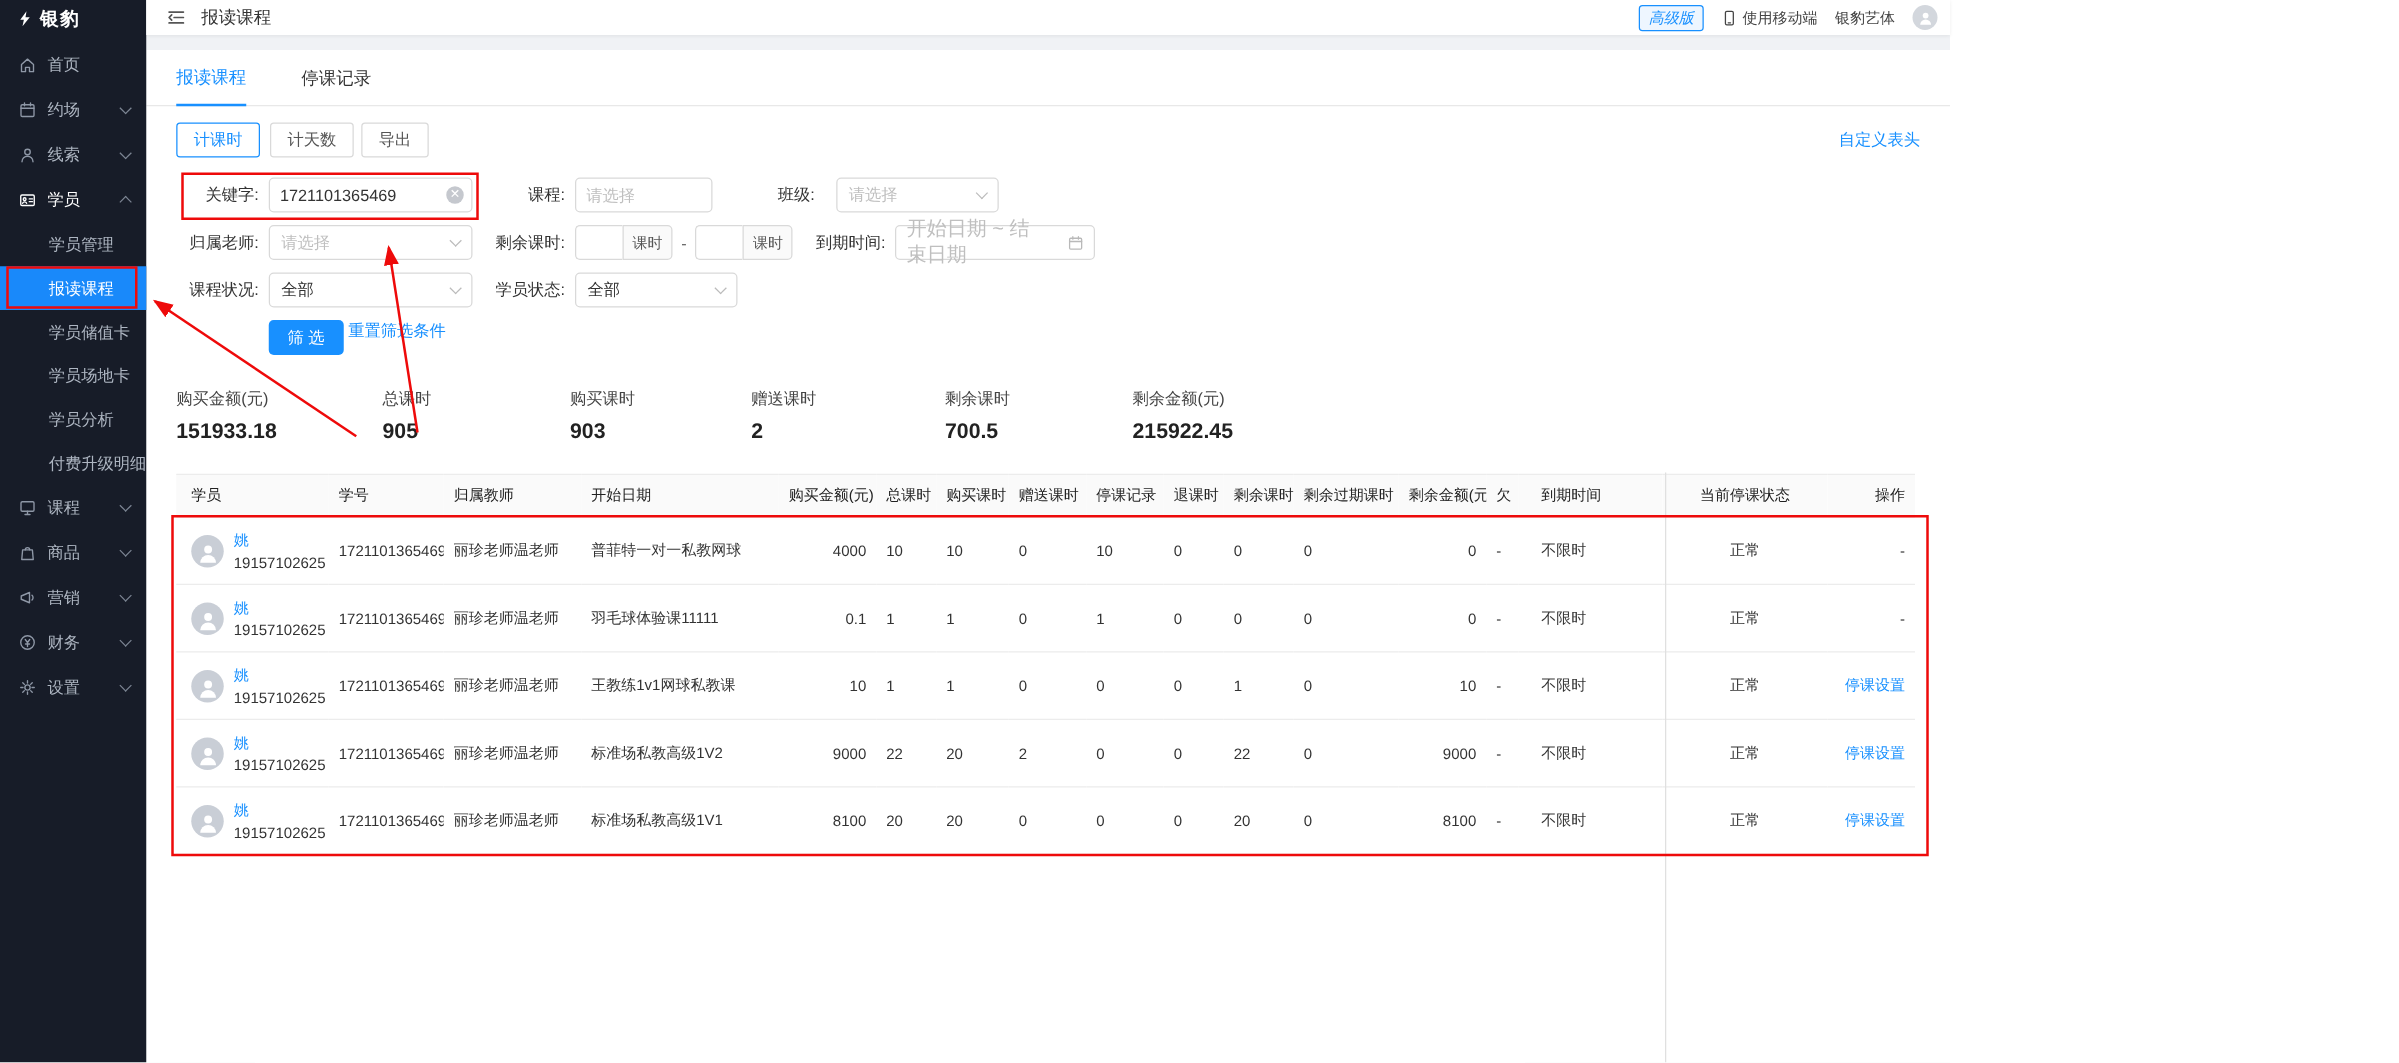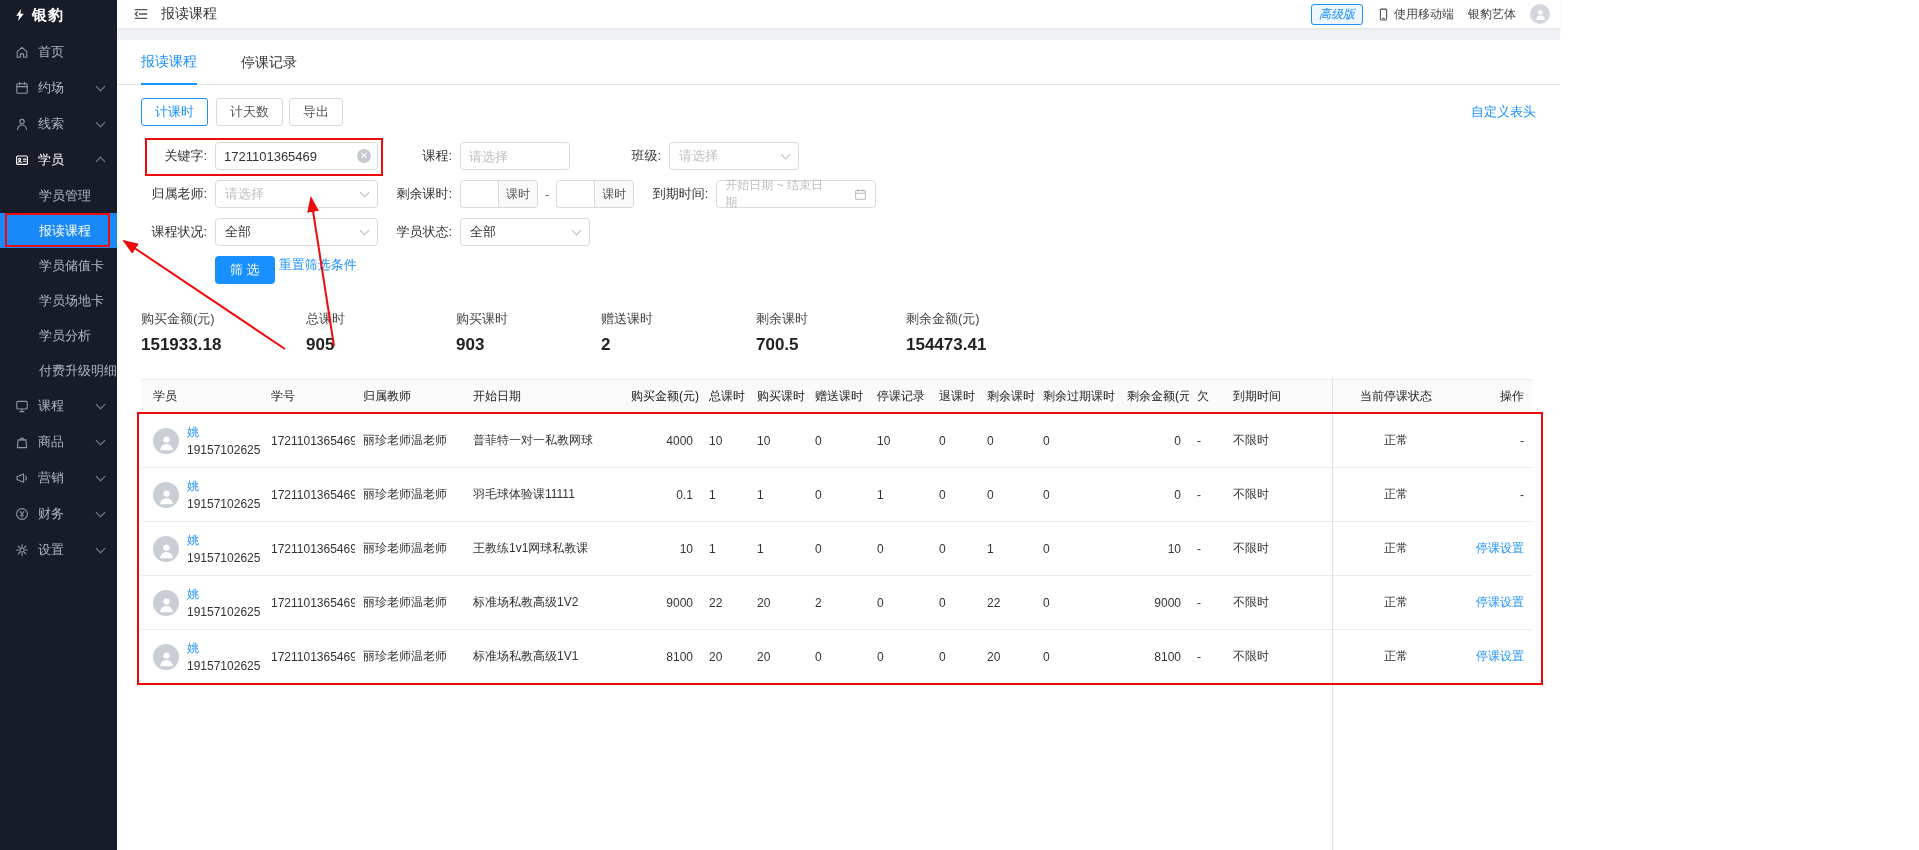--- a/index.html
+++ b/index.html
@@ -49,37 +49,37 @@
   .btn.primary-outline { border-color:#1890ff; color:#1890ff; }
   .btn + .btn { margin-left:8px; }
   .btn.export { margin-left:6px; }
   .link { color:#1890ff; font-size:13px; cursor:pointer; }
   .custom-header { margin-left:auto; }
   
   .filters { margin:16px 24px 0; font-size:13px; color:#333; }
   .frow { display:flex; align-items:center; margin-bottom:10px; }
   .flabel { width:66px; text-align:right; margin-right:8px; white-space:nowrap; }
   .flabel.w2 { width:60px; margin-left:14px; }
-  .flabel.w3 { width:48px; margin-left:43px; }
+  .flabel.w3 { width:48px; margin-left:43px;text-align:center; }
   .box { height:28px; border:1px solid #d9d9d9; border-radius:4px; background:#fff; }
   .inp-wrap { position:relative; }
   input.inp { width:163px; padding:0 24px 0 8px; font-size:13px; color:#333; outline:none; font-family:inherit; }
   input.inp2 { width:110px; padding:0 8px; font-size:13px; color:#333; outline:none; font-family:inherit; }
   input::placeholder { color:#bfbfbf; }
   .clear-icn { position:absolute; right:7px; top:7px; width:14px; height:14px; border-radius:50%; background:#c5c8ce;
                color:#fff; font-size:10px; line-height:14px; text-align:center; cursor:pointer; }
   .select { display:flex; align-items:center; justify-content:space-between; padding:0 9px; color:#bfbfbf; cursor:pointer; }
   .select .val { color:#333; }
   .sel-arrow { width:7px; height:7px; border-right:1.2px solid #bbb; border-bottom:1.2px solid #bbb; transform:rotate(45deg); margin-top:-3px; }
   .w163 { width:163px; } .w130 { width:130px; }
   .hours-group { display:flex; align-items:center; }
   .hg-input { width:38px; height:28px; border:1px solid #d9d9d9; border-right:none; border-radius:4px 0 0 4px; outline:none; padding:0 6px; font-family:inherit; }
   .hg-suffix { height:28px; line-height:26px; padding:0 7px; border:1px solid #d9d9d9; border-radius:0 4px 4px 0; background:#fafafa; color:#555; font-size:12px; }
   .hg-dash { margin:0 7px; color:#666; }
-  .date-range { width:160px; display:flex; align-items:center; justify-content:space-between; padding:0 8px; color:#bfbfbf; font-size:12px; cursor:pointer;gap:30px; }
+  .date-range { width:160px; display:flex; align-items:center; justify-content:space-between; padding:0 8px; color:#bfbfbf; font-size:16px; cursor:pointer;gap:30px; }
   .cal-icn svg { width:13px; height:13px; color:#b9b9b9; display:block; }
   .filter-actions { display:flex; align-items:flex-start; margin:4px 24px 0 98px; gap:4px; }
   .btn-filter { background:#1890ff; color:#fff; border:none; height:28px; padding:0 15px; border-radius:4px; font-size:13px; cursor:pointer; font-family:inherit; }
   
   .stats { display:flex; margin:26px 24px 0; }
   .stat:nth-child(1){width:165px;} .stat:nth-child(2){width:150px;} .stat:nth-child(3){width:145px;}
   .stat:nth-child(4){width:155px;} .stat:nth-child(5){width:150px;}
   .stat-label { font-size:13px; color:#444; }
   .stat-value { font-size:17px; font-weight:bold; color:#222; margin-top:7px; }
   
@@ -328,21 +328,21 @@
         <div class="stat">
           <div class="stat-label">赠送课时</div>
           <div class="stat-value">2</div>
         </div>
         <div class="stat">
           <div class="stat-label">剩余课时</div>
           <div class="stat-value">700.5</div>
         </div>
         <div class="stat">
           <div class="stat-label">剩余金额(元)</div>
-          <div class="stat-value">154473.41</div>
+          <div class="stat-value">215922.45</div>
         </div>
       </div>
 
     <div class="table-wrap">
       <table>
         <colgroup>
             <col style="width: 122px;">
             <col style="width: 92px;">
             <col style="width: 110px;">
             <col style="width: 158px;">

